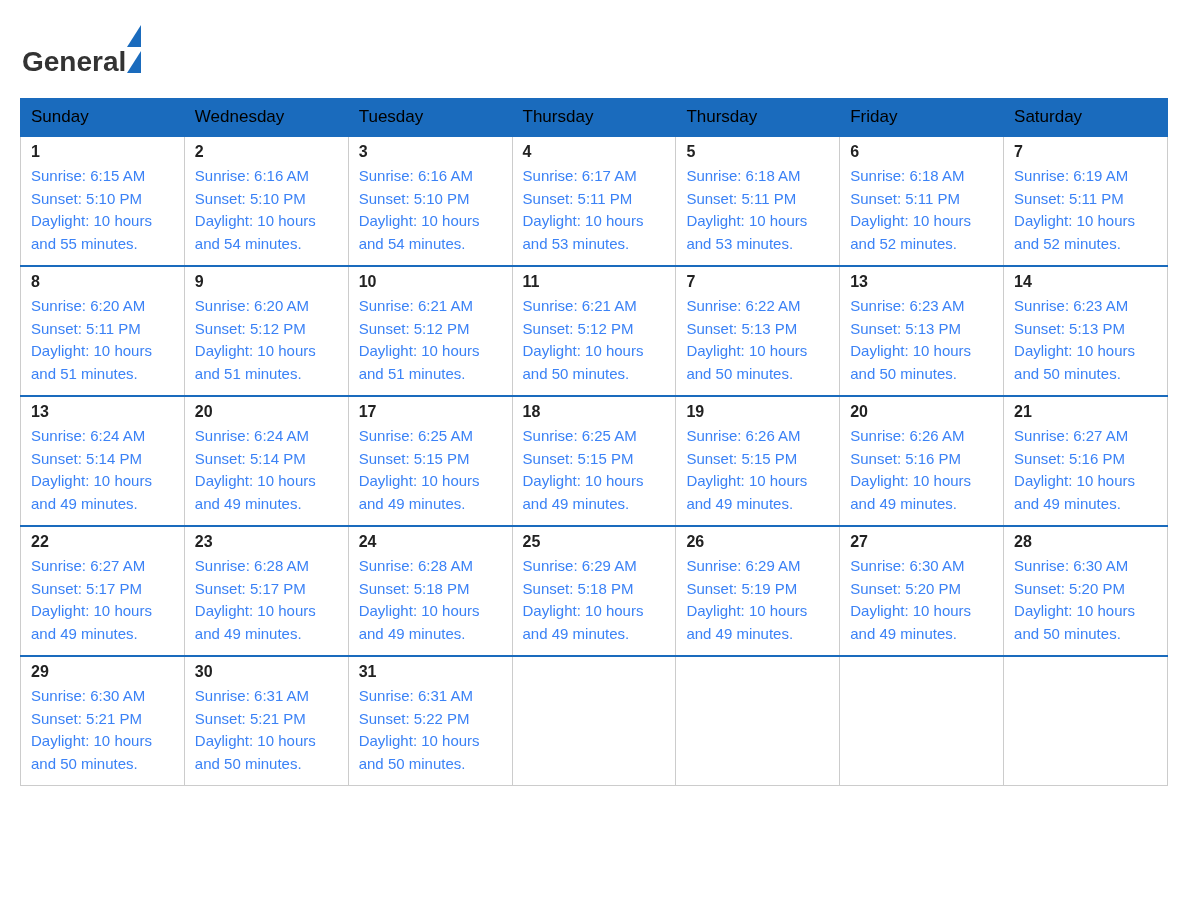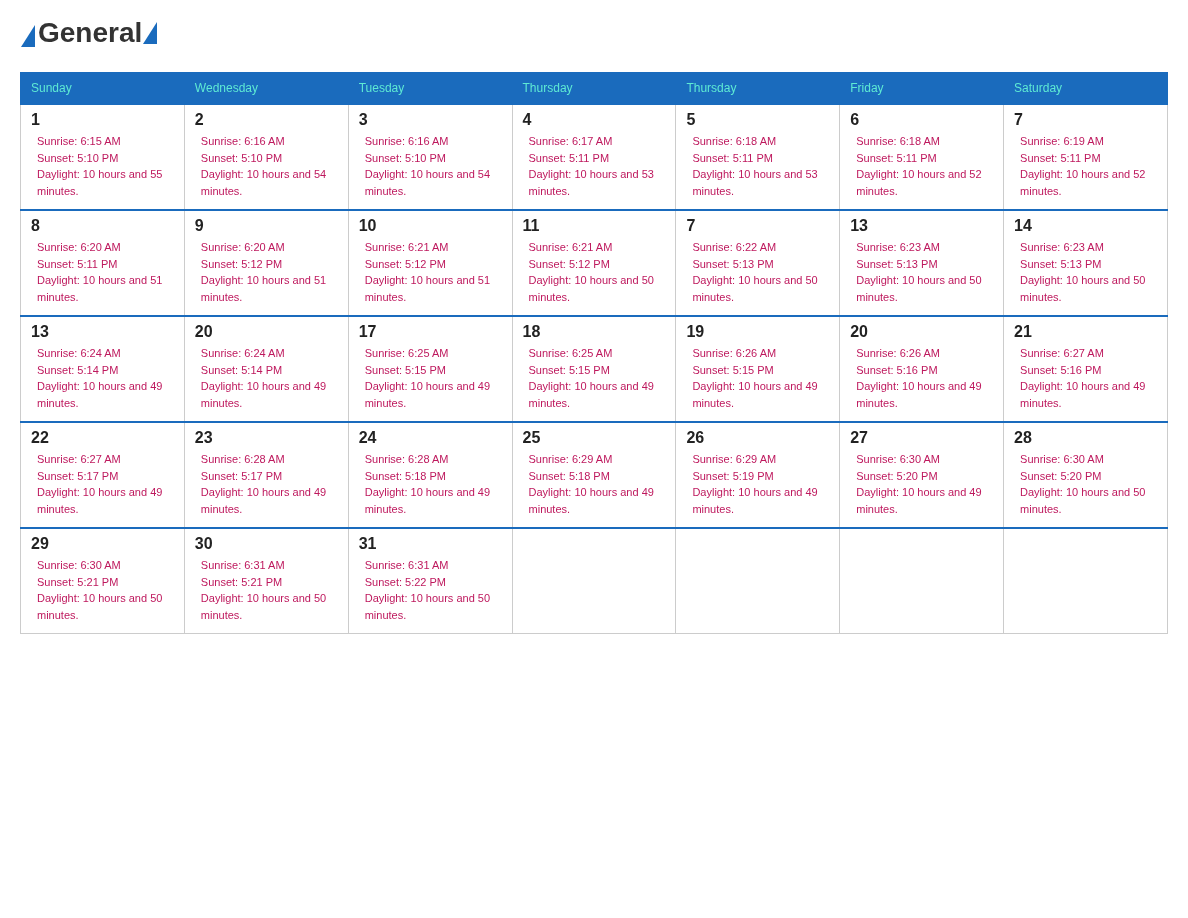--- a/index.html
+++ b/index.html
@@ -11,22 +11,22 @@
       padding: 20px;
     }
     .header {
       display: flex;
       justify-content: space-between;
       align-items: flex-start;
       margin-bottom: 20px;
     }
     .logo {
       display: flex;
-      flex-direction: row;
-      align-items: center;
+      flex-direction: column;
+      align-items: flex-end;
     }
     .logo-text {
       display: flex;
       align-items: center;
       font-size: 28px;
       font-weight: bold;
     }
     .logo-general {
       color: #333;
       font-size: 28px;
@@ -59,22 +59,22 @@
       font-size: 24px;
       color: #555;
       font-weight: 300;
     }
     .calendar {
       width: 100%;
       border-collapse: collapse;
     }
     .calendar th {
       background: #1a6bbd;
-      color: #5eead4;
-      font-size: 12px;
+      color: #000000;
+      font-size: 17px;
       font-weight: normal;
       padding: 8px 10px;
       text-align: left;
       border: 1px solid #1a6bbd;
     }
     .calendar td {
       vertical-align: top;
       padding: 6px 10px 10px 10px;
       border: 1px solid #ccc;
       width: 14.28%;
@@ -83,24 +83,23 @@
       color: #222;
       background: #fff;
     }
     .day-number {
       font-size: 16px;
       font-weight: bold;
       display: block;
       margin-bottom: 4px;
     }
     .day-info {
-      font-size: 11px;
+      font-size: 15px;
       line-height: 1.5;
-      color: #be185d;
-      margin-left: 6px;
+      color: #3b82f6;
     }
     .calendar tbody tr td {
       border-top: 2px solid #1a6bbd;
     }
     .calendar tbody tr:not(:first-child) td {
       border-top: 2px solid #1a6bbd;
     }
     .empty {
       background: #fff;
     }

